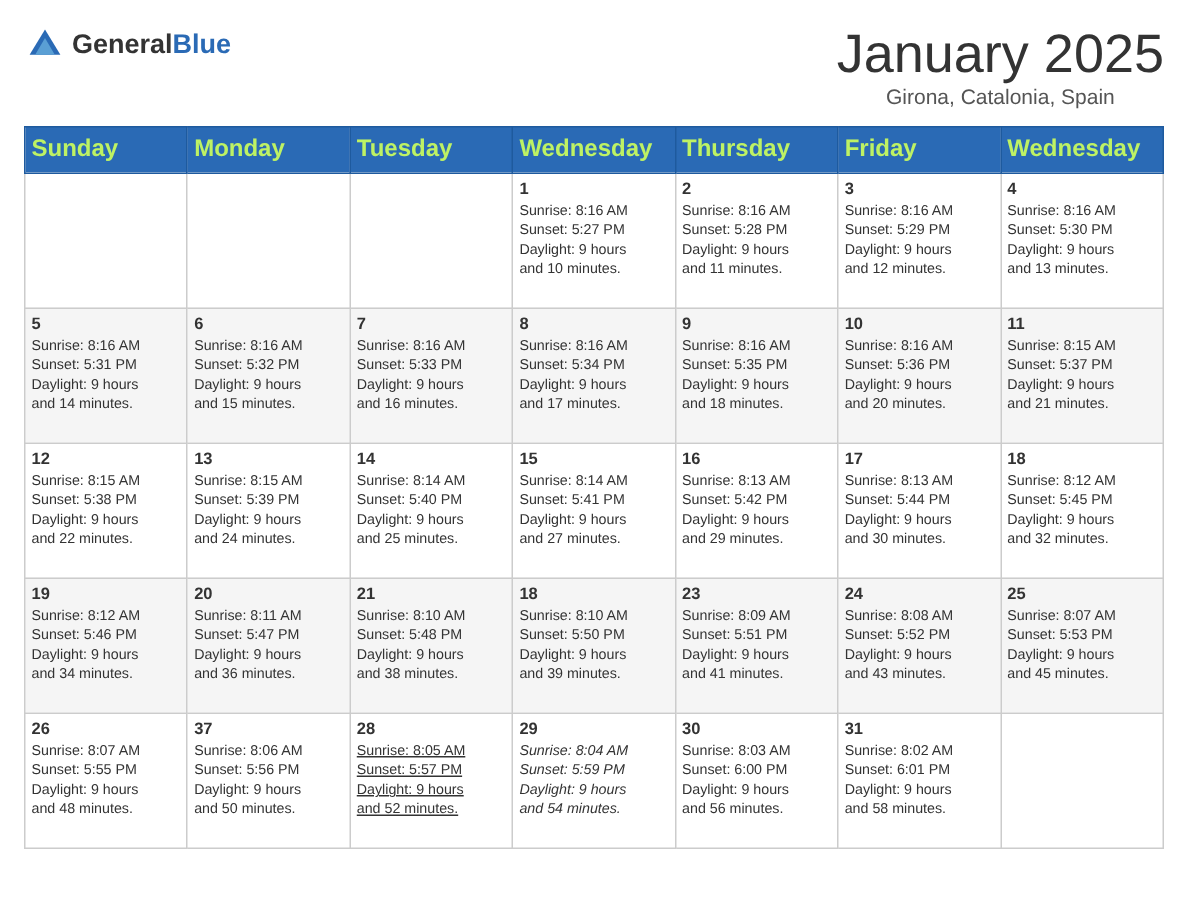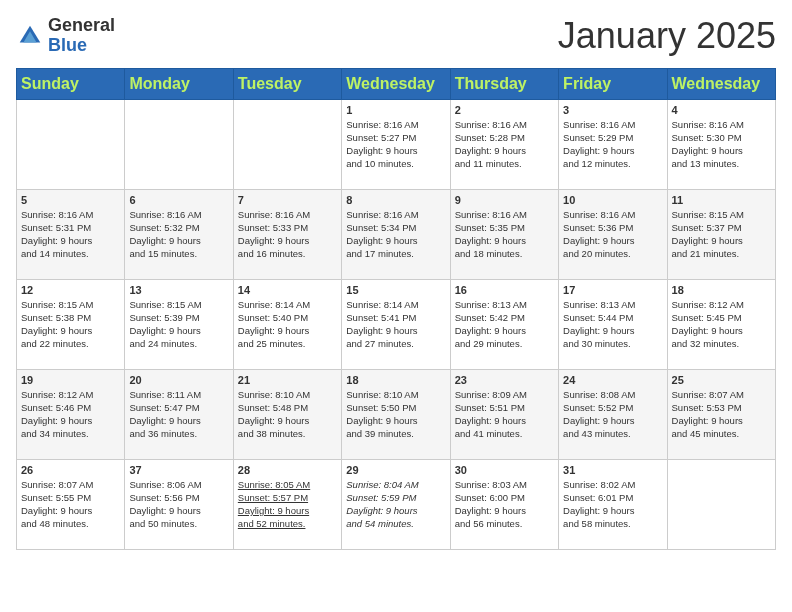--- a/index.html
+++ b/index.html
@@ -16,21 +16,21 @@
       align-items: flex-start;
       margin-bottom: 12px;
     }
     .logo {
       display: flex;
       align-items: center;
       gap: 4px;
     }
     .logo-text {
       display: flex;
-      flex-direction: column;
+      flex-direction: row;
       line-height: 1.1;
     }
     .logo-general {
       font-size: 18px;
       font-weight: bold;
       color: #333;
     }
     .logo-blue {
       font-size: 18px;
       font-weight: bold;
@@ -106,20 +106,21 @@
       <polygon points="15,4 26,22 4,22" fill="#2a6ab5"></polygon>
       <polygon points="15,10 22,22 8,22" fill="#5a9fd4"></polygon>
     </svg>
     <div class="logo-text">
       <span class="logo-general">General</span>
       <span class="logo-blue">Blue</span>
     </div>
   </div>
   <div class="title-block">
     <div class="month-title">January 2025</div>
+    <div class="location">Girona, Catalonia, Spain</div>
   </div>
 </div>
 
 <table class="calendar">
   <thead>
     <tr>
     <th>Sunday</th>
         <th>Monday</th>
         <th>Tuesday</th>
         <th>Wednesday</th>

